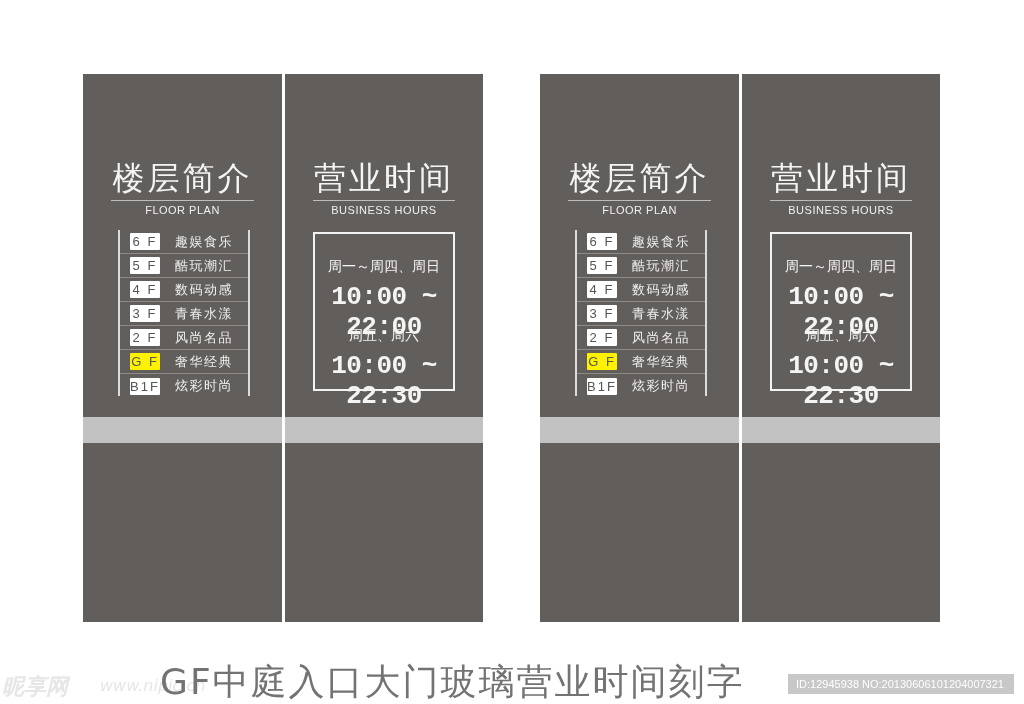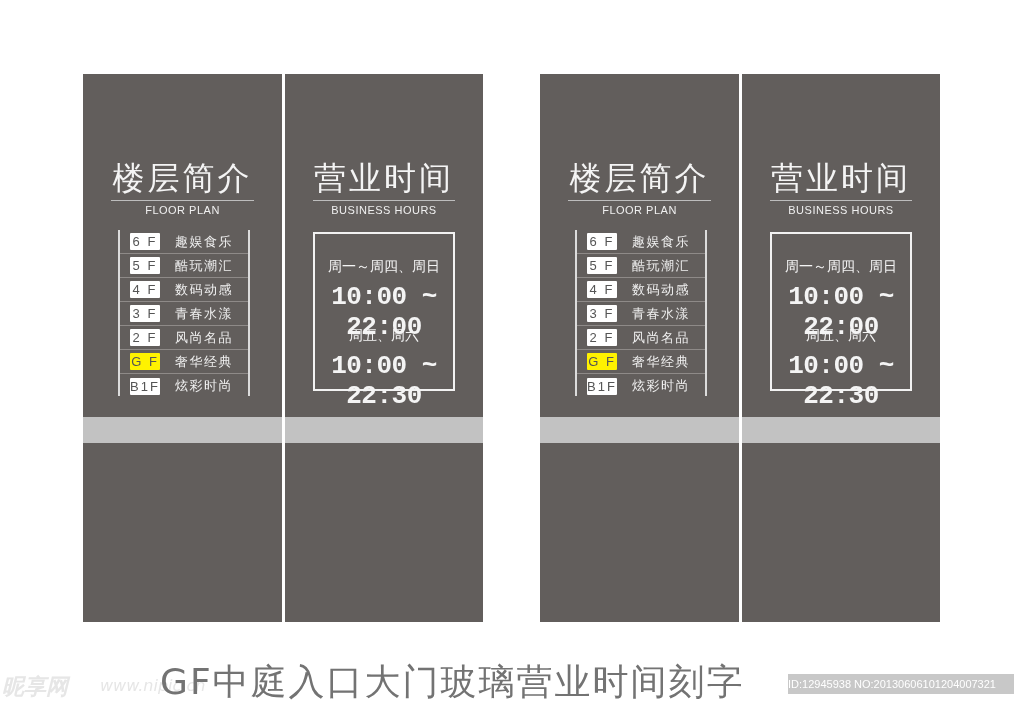--- a/index.html
+++ b/index.html
@@ -14,21 +14,21 @@
   .frow:last-child{border-bottom:none;}
   .badge{margin-left:10px;width:30px;height:17px;background:#ffffff;color:#555;font-family:"Liberation Sans",sans-serif;font-size:13px;letter-spacing:2px;text-align:center;line-height:17px;border-radius:1px;}
   .badge.hl{background:#fff200;}
   .fname{margin-left:15px;color:#f0f0f0;font-size:13px;letter-spacing:1.5px;}
   .hoursbox{position:absolute;left:28px;right:28px;top:158px;height:159px;border:2px solid #f2f2f2;box-sizing:border-box;text-align:center;color:#f4f4f4;}
   .days{font-size:14px;position:absolute;left:0;right:0;}
   .time{font-family:Liberation Mono, monospace;font-weight:bold;font-size:26px;position:absolute;left:0;right:0;letter-spacing:-0.5px;}
   .caption{position:absolute;left:160px;top:660px;font-size:36px;color:#737373;letter-spacing:2px;line-height:44px;}
   .wm{position:absolute;left:2px;top:672px;color:#e6e6e6;font-size:22px;font-style:italic;font-weight:bold;}
   .wm-url{position:absolute;left:100px;top:676px;color:#e6e6e6;font-size:16px;font-style:italic;}
-  .idbar{position:absolute;left:788px;top:674px;width:226px;height:20px;background:#c8c8c8;color:#fff;font-family:"Liberation Sans",sans-serif;font-size:11px;line-height:20px;padding-left:0;box-sizing:border-box;}
+  .idbar{position:absolute;left:788px;top:674px;width:226px;height:20px;background:#c8c8c8;color:#fff;font-family:"Liberation Sans",sans-serif;font-size:11px;line-height:20px;padding-left:8px;box-sizing:border-box;}
 </style>
 </head>
 <body>
 
 <div class="panel" style="left:83px;width:199px;">
   <div class="title">楼层简介</div>
   <div class="rule"></div>
   <div class="subtitle">FLOOR PLAN</div>
   <div class="floorlist">
     <div class="frow">

